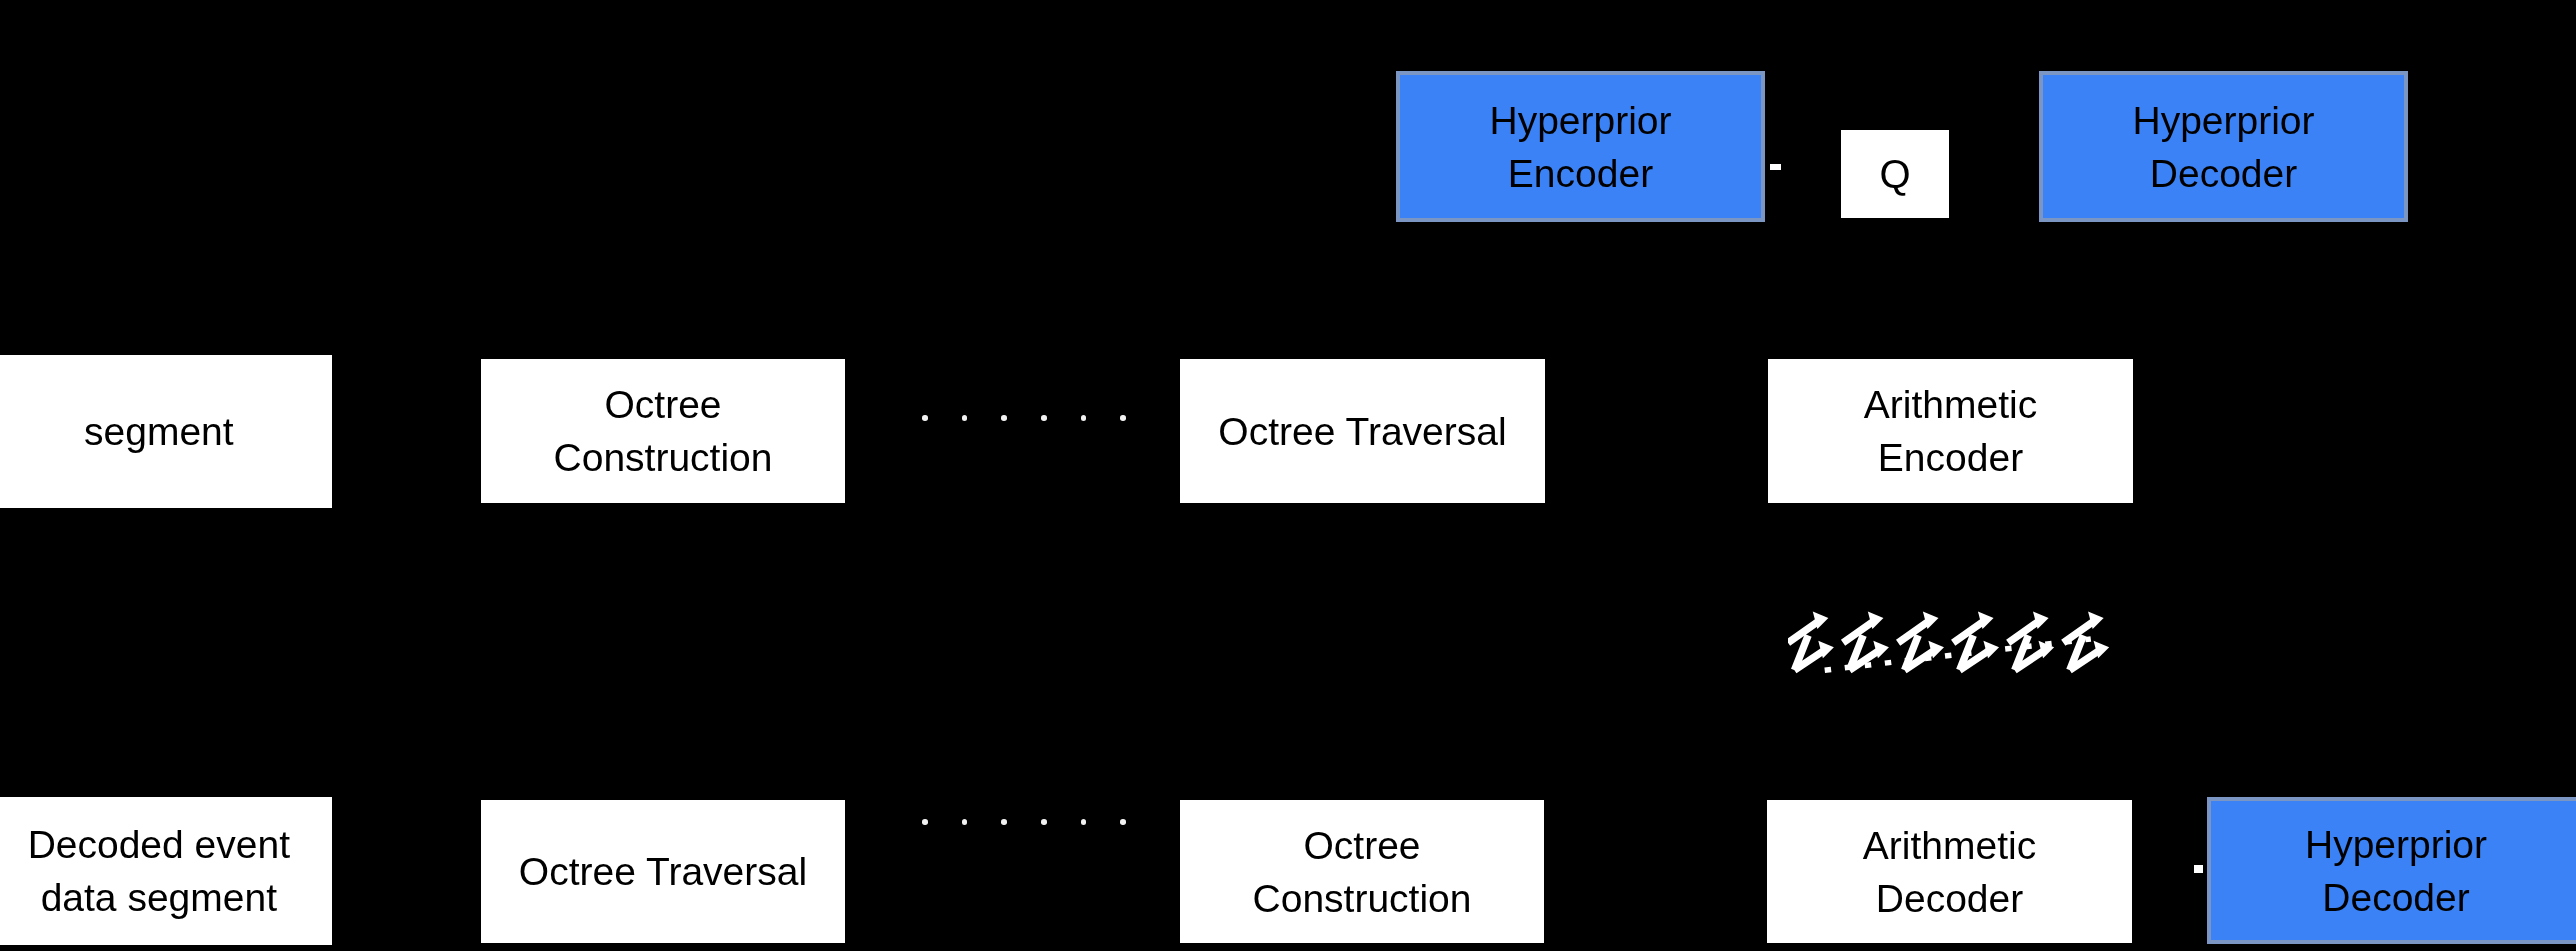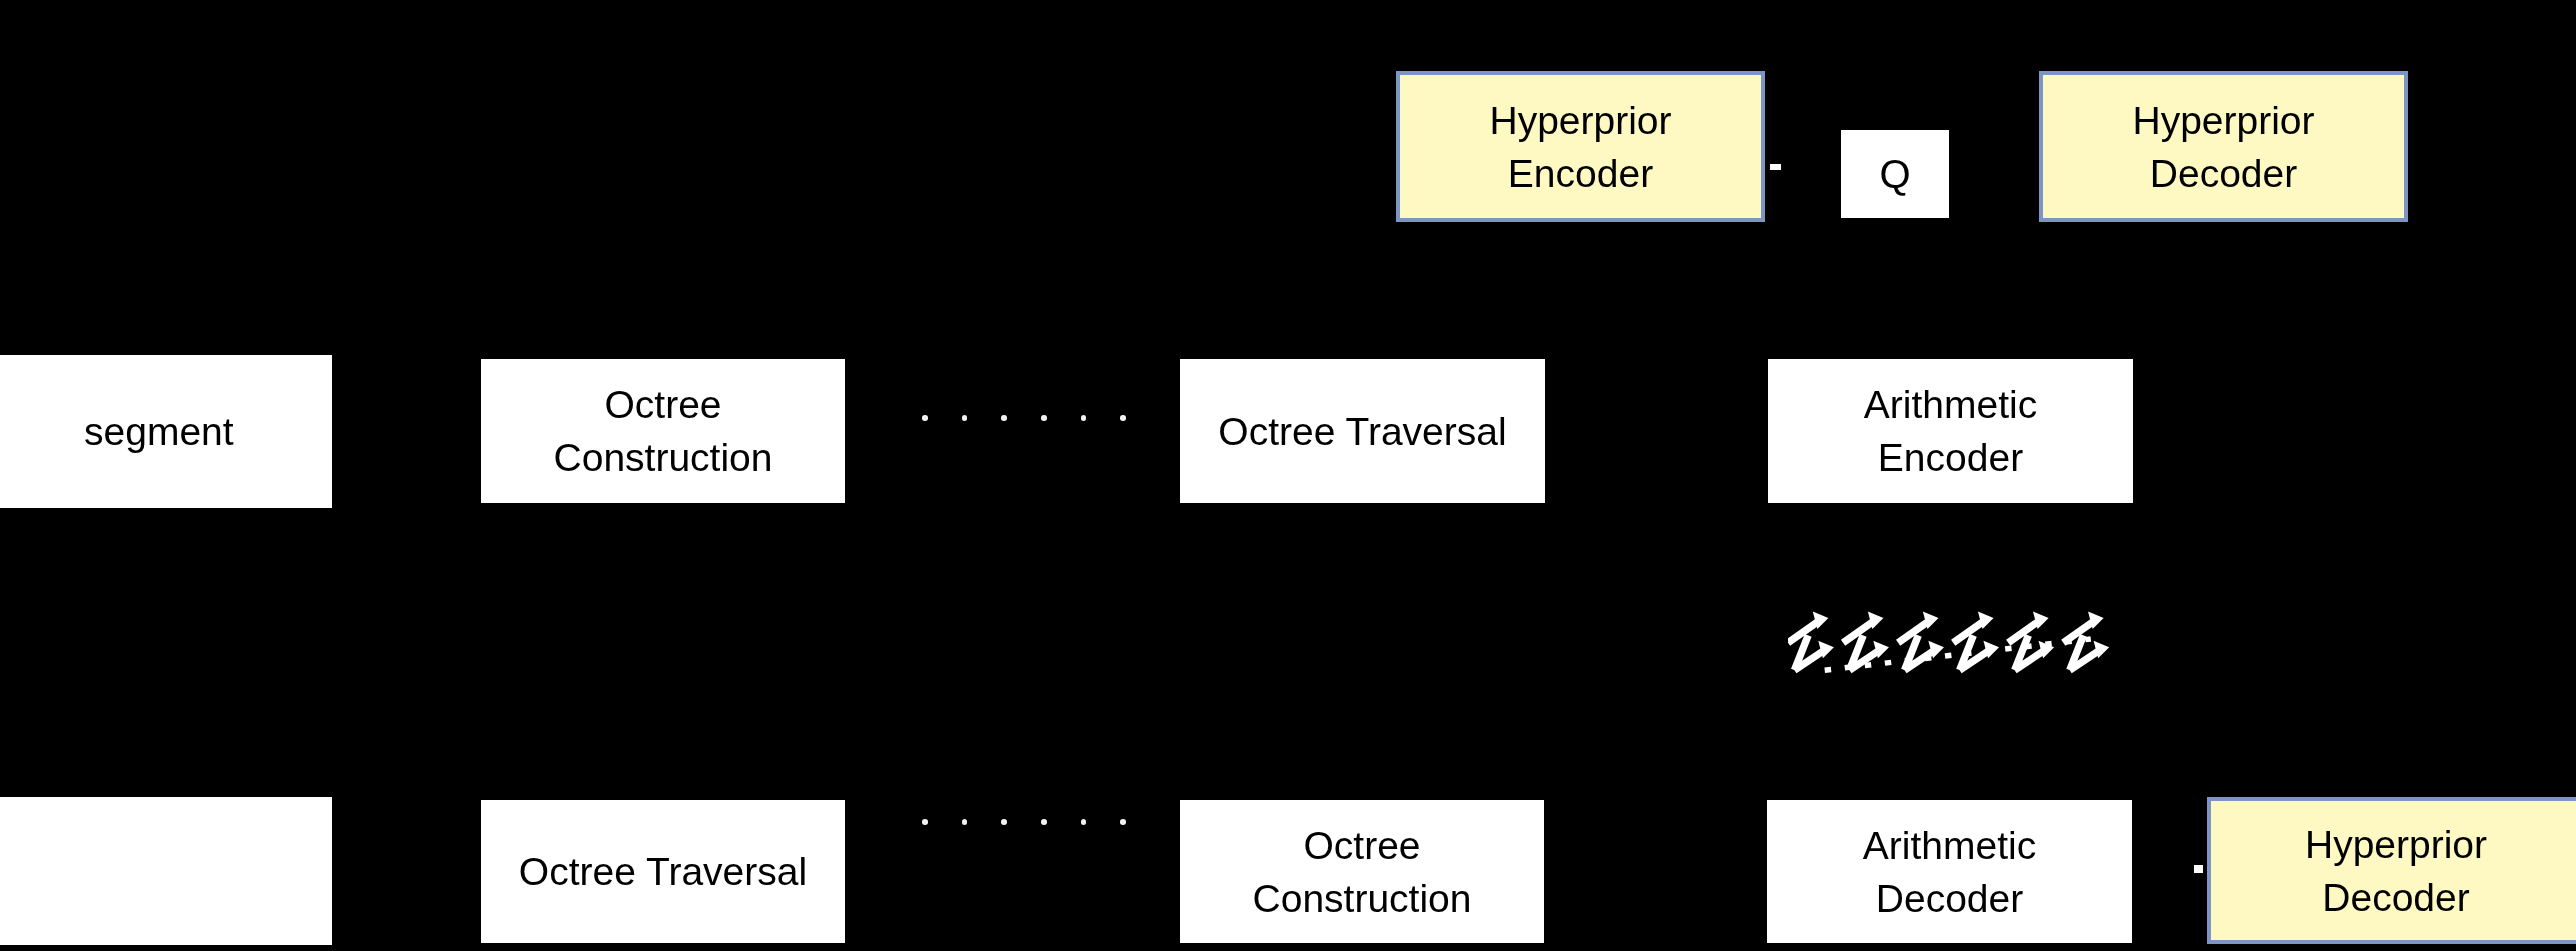--- a/index.html
+++ b/index.html
@@ -18,21 +18,21 @@
     flex-direction:column;
     align-items:center;
     justify-content:center;
     text-align:center;
     font-size:39px;
     line-height:53px;
     box-sizing:border-box;
   }
   .box span{display:block;white-space:nowrap;}
   .accent{
-    background:#fef9c3;
+    background:#3b82f6;
     border:4.6px solid #7b96c2;
   }
   
   #hyperprior-encoder      {left:1396px;top:71px;width:369px;height:151px;}
   #q-box                   {left:1841px;top:130px;width:108px;height:88px;font-size:40px;}
   #hyperprior-decoder-top  {left:2039px;top:71px;width:369px;height:151px;}
   
   #input-segment           {left:-14.7px;top:355px;width:347px;height:153px;}
   #octree-construction-top {left:481px;top:359px;width:364px;height:144px;}
   #octree-traversal-top    {left:1180px;top:359px;width:365px;height:144px;}
@@ -141,20 +141,22 @@
     </g>
     <g transform="translate(300,4)">
       <path d="M0,38 L34,14 M22,30 L7,68 M7,68 L40,46"></path>
       <polygon points="27,4 44,11 32,23" fill="#fff" stroke="none"></polygon>
       <polygon points="33,36 50,43 38,55" fill="#fff" stroke="none"></polygon>
     </g>
   </g>
 </svg>
 
 <div class="box" id="decoded-segment">
+  <span>Decoded event</span>
+  <span>data segment</span>
 </div>
 
 <div class="box" id="octree-traversal-bottom">
   <span>Octree Traversal</span>
 </div>
 
 <div class="dots" id="dots-bottom">
     <span class="dot"></span>
     <span class="dot"></span>
     <span class="dot"></span>

